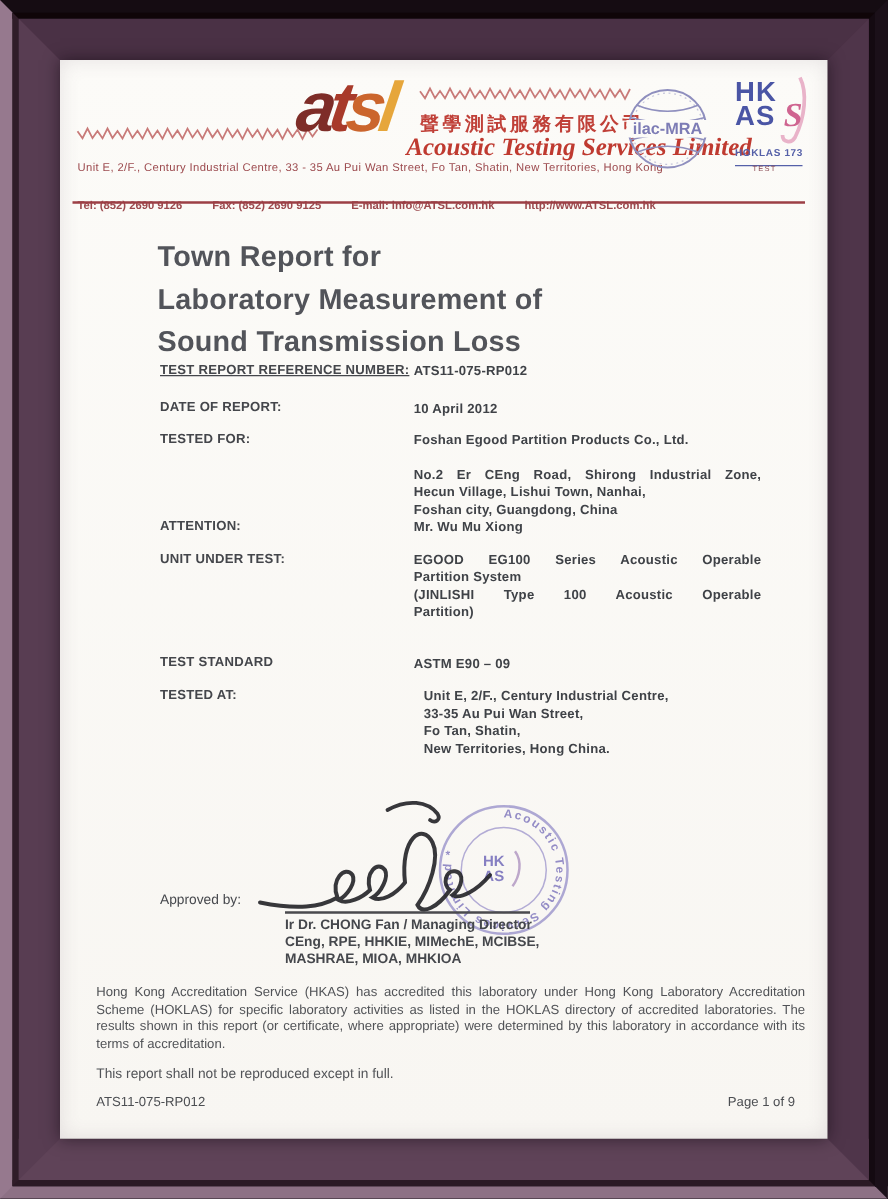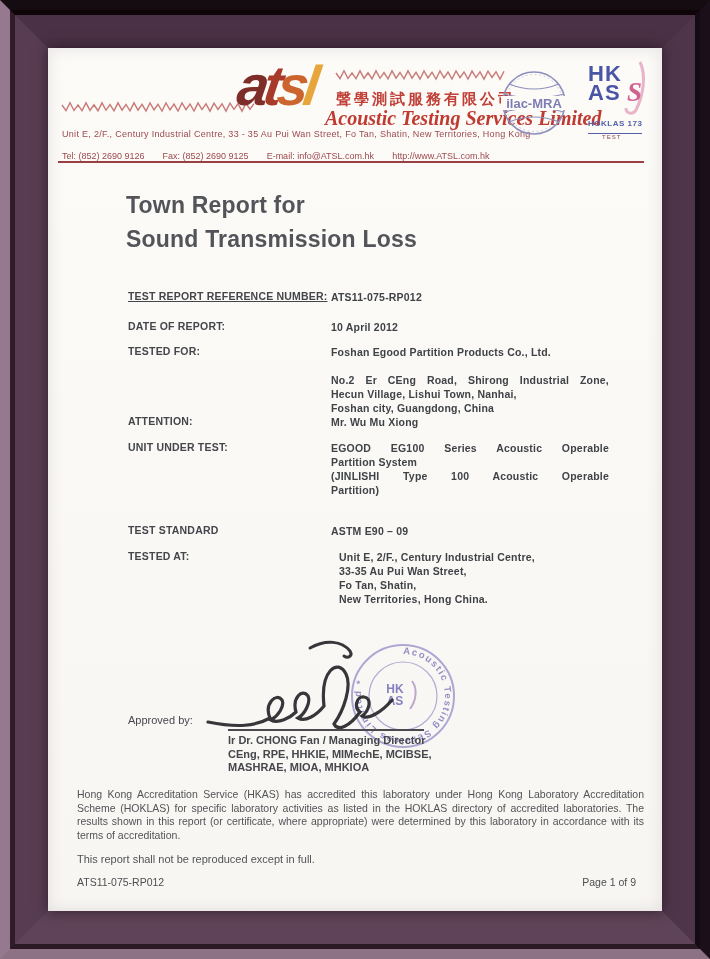--- a/index.html
+++ b/index.html
@@ -16,21 +16,21 @@
   
   .atsl{left:190px;top:10px;font-weight:bold;font-style:italic;font-size:56px;letter-spacing:-5px;transform:skewX(-8deg);line-height:1;}
   .atsl .l1{color:#7e2d28;}
   .atsl .l2{color:#a83a2a;}
   .atsl .l3{color:#cb652d;}
   .atsl .l4{color:#e6a63b;}
   .cjk{left:288px;top:42px;font-size:15px;font-weight:bold;color:#c04038;letter-spacing:3px;white-space:nowrap;}
   .scriptline{left:277px;top:59px;font-family:"Liberation Serif",serif;font-style:italic;font-weight:bold;font-size:20px;color:#bf3a30;white-space:nowrap;}
   .zigsvg{position:absolute;overflow:visible;}
   .addr1{left:14px;top:81px;font-size:9px;color:#9c4a4e;letter-spacing:.3px;white-space:nowrap;}
-  .addr2{left:14px;top:103px;font-size:9px;color:#9c4a4e;display:flex;gap:18px;white-space:nowrap;}
+  .addr2{left:14px;top:111px;font-size:9px;color:#9c4a4e;display:flex;gap:24px;white-space:nowrap;font-weight:bold;}
   .rule{left:10px;top:113px;width:586px;height:2px;background:#9c3f45;}
   .ilac{left:453px;top:22px;}
   .hkas{left:540px;top:16px;width:64px;text-align:left;}
   .hkas-mark{position:relative;width:56px;height:48px;}
   .hkas-hk,.hkas-as{display:block;font-size:22px;font-weight:bold;color:#4a55a5;line-height:19px;letter-spacing:1px;}
   .hkas-s{position:absolute;right:2px;top:13px;font-family:"Liberation Serif",serif;font-size:27px;font-style:italic;font-weight:bold;color:#cf6490;}
   .hkas-j{position:absolute;left:30px;top:-4px;}
   .hoklas{margin-top:6px;font-size:8px;font-weight:bold;color:#5560a8;letter-spacing:.5px;border-bottom:1px solid #5560a8;display:inline-block;padding-bottom:5px;}
   .hkas-test{font-size:6px;color:#8a4c55;letter-spacing:1px;margin-left:14px;}
 
@@ -107,20 +107,21 @@
           <path d="M22 2 C28 14 26 34 18 50 C15 55 8 54 8 48" fill="none" stroke="#e9b3c9" stroke-width="3"></path>
         </svg>
         <span class="hkas-s">S</span>
       </div>
       <div class="hoklas">HOKLAS 173</div>
       <div class="hkas-test">TEST</div>
     </div>
 
     <div class="abs title">
       <div>Town Report for</div>
+      <div>Laboratory Measurement of</div>
       <div>Sound Transmission Loss</div>
     </div>
 
     <div class="lbl" style="top:242px;text-decoration:underline;">TEST REPORT REFERENCE NUMBER:</div>
     <div class="val" style="top:242px;">ATS11-075-RP012</div>
 
     <div class="lbl" style="top:272px;">DATE OF REPORT:</div>
     <div class="val" style="top:272px;">10 April 2012</div>
 
     <div class="lbl" style="top:297px;">TESTED FOR:</div>

